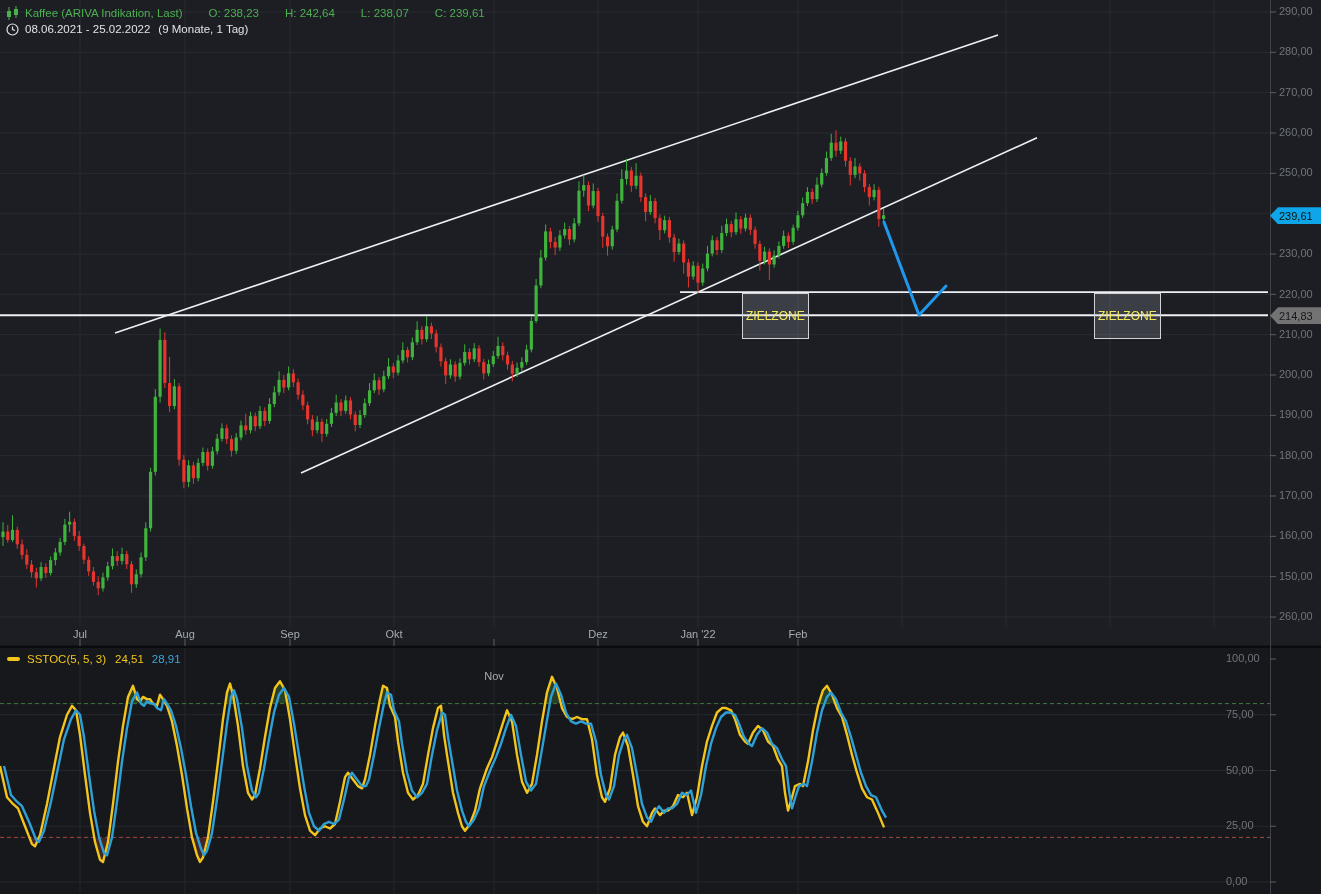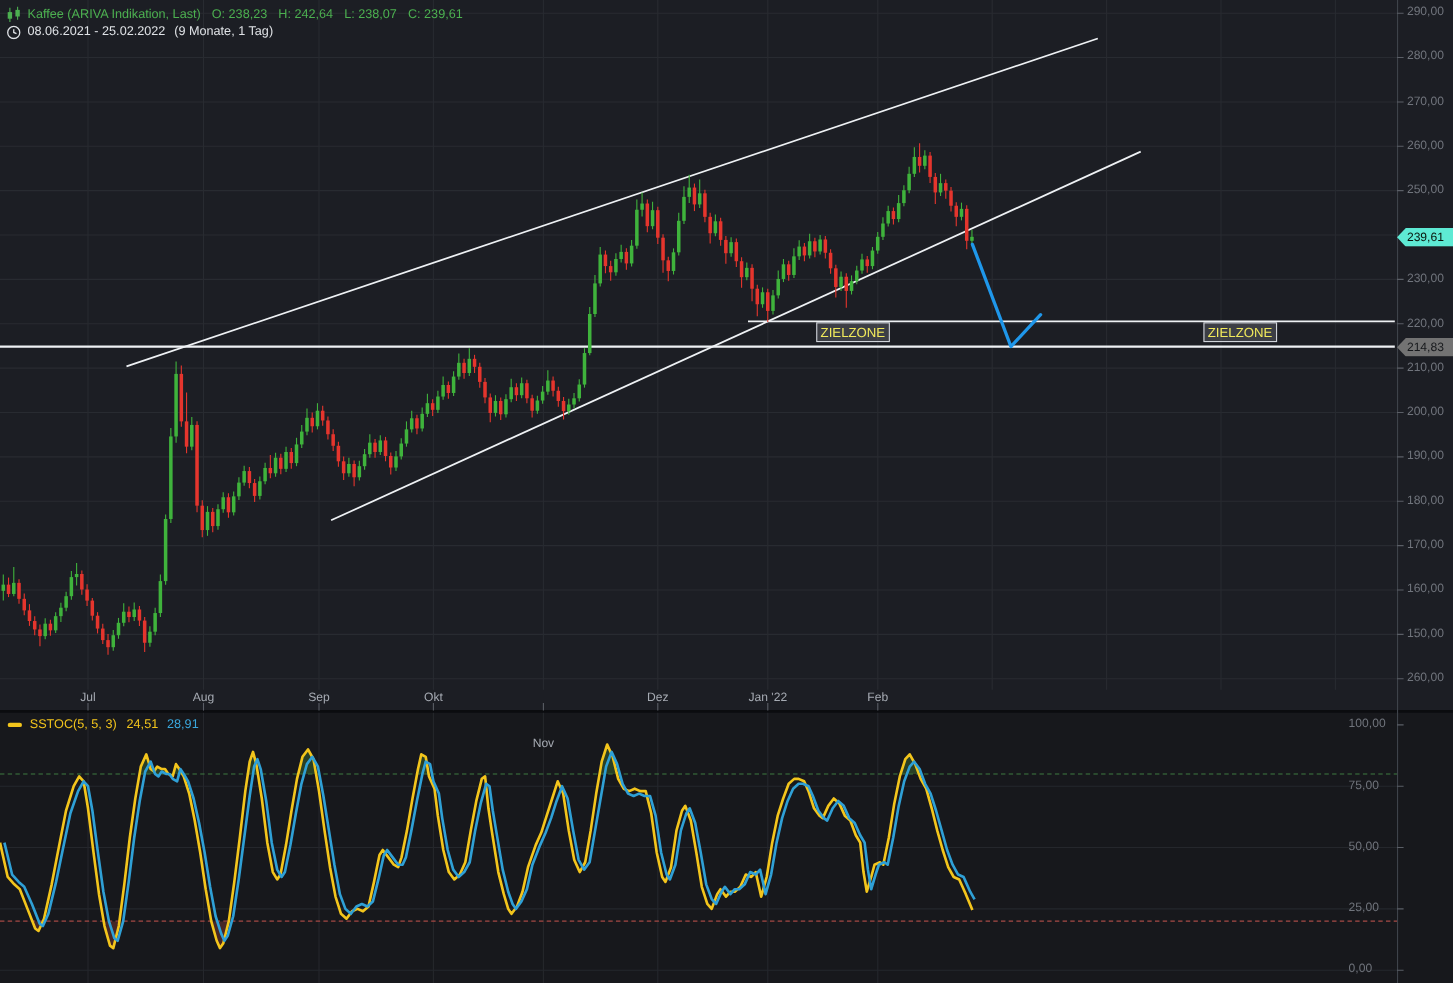--- a/index.html
+++ b/index.html
@@ -7,28 +7,28 @@
        font-family:"Liberation Sans",sans-serif;}
   #watermark{position:absolute;left:34px;top:534px;display:flex;align-items:center;z-index:0;opacity:.85;}
   #wm-text{font-size:30px;font-weight:bold;color:rgba(148,152,158,.8);margin-left:8px;letter-spacing:.5px;}
   #chart-svg{position:absolute;left:0;top:0;z-index:1;}
   .tick-label{position:absolute;left:1279px;font-size:11px;color:#70747c;z-index:2;}
   .tick-label2{position:absolute;left:1226px;font-size:11px;color:#70747c;z-index:2;}
   .month-label{position:absolute;top:628px;font-size:11px;color:#a6abb3;transform:translateX(-50%);z-index:2;white-space:nowrap;}
   .badge{position:absolute;left:1270px;width:51px;height:17px;font-size:11px;display:flex;align-items:center;
          padding-left:9px;box-sizing:border-box;z-index:3;
          clip-path:polygon(0 50%,8px 0,100% 0,100% 100%,8px 100%);}
-  #badge-last{background:#5eead4;color:#09130a;}
+  #badge-last{background:#0ea5e9;color:#09130a;}
   #badge-level{background:#737373;color:#17191c;}
   #header{position:absolute;left:6px;top:5px;z-index:4;}
   .hdr-row{display:flex;align-items:center;height:16px;}
-  .hdr-green{color:#4cb050;font-size:11.5px;margin-right:10px;}
+  .hdr-green{color:#4cb050;font-size:11.5px;margin-right:26px;}
   .hdr-white{color:#dfe2e6;font-size:11.5px;margin-right:8px;}
   .hdr-icon{margin-right:6px;display:inline-flex;}
-  .zz{position:absolute;height:16px;line-height:16px;padding:0 3px;border:1px solid #cfd3d9;
+  .zz{position:absolute;height:16px;line-height:16px;padding:14px 3px;border:1px solid #cfd3d9;
       background:rgba(208,213,220,.18);color:#f2ea5c;font-size:12px;z-index:2;}
   #zz1{left:742px;top:293px;}
   #zz2{left:1094px;top:293px;}
   #sstoc{position:absolute;left:7px;top:653px;display:flex;align-items:center;z-index:4;font-size:11.5px;}
   #sstoc .dash{width:13px;height:4px;border-radius:2px;background:#f3c51c;margin-right:7px;}
   #sstoc .nm{color:#f3c51c;margin-right:9px;}
   #sstoc .kv{color:#f3c51c;margin-right:8px;}
   #sstoc .dv{color:#3aa7dd;}
 </style>
 </head>

